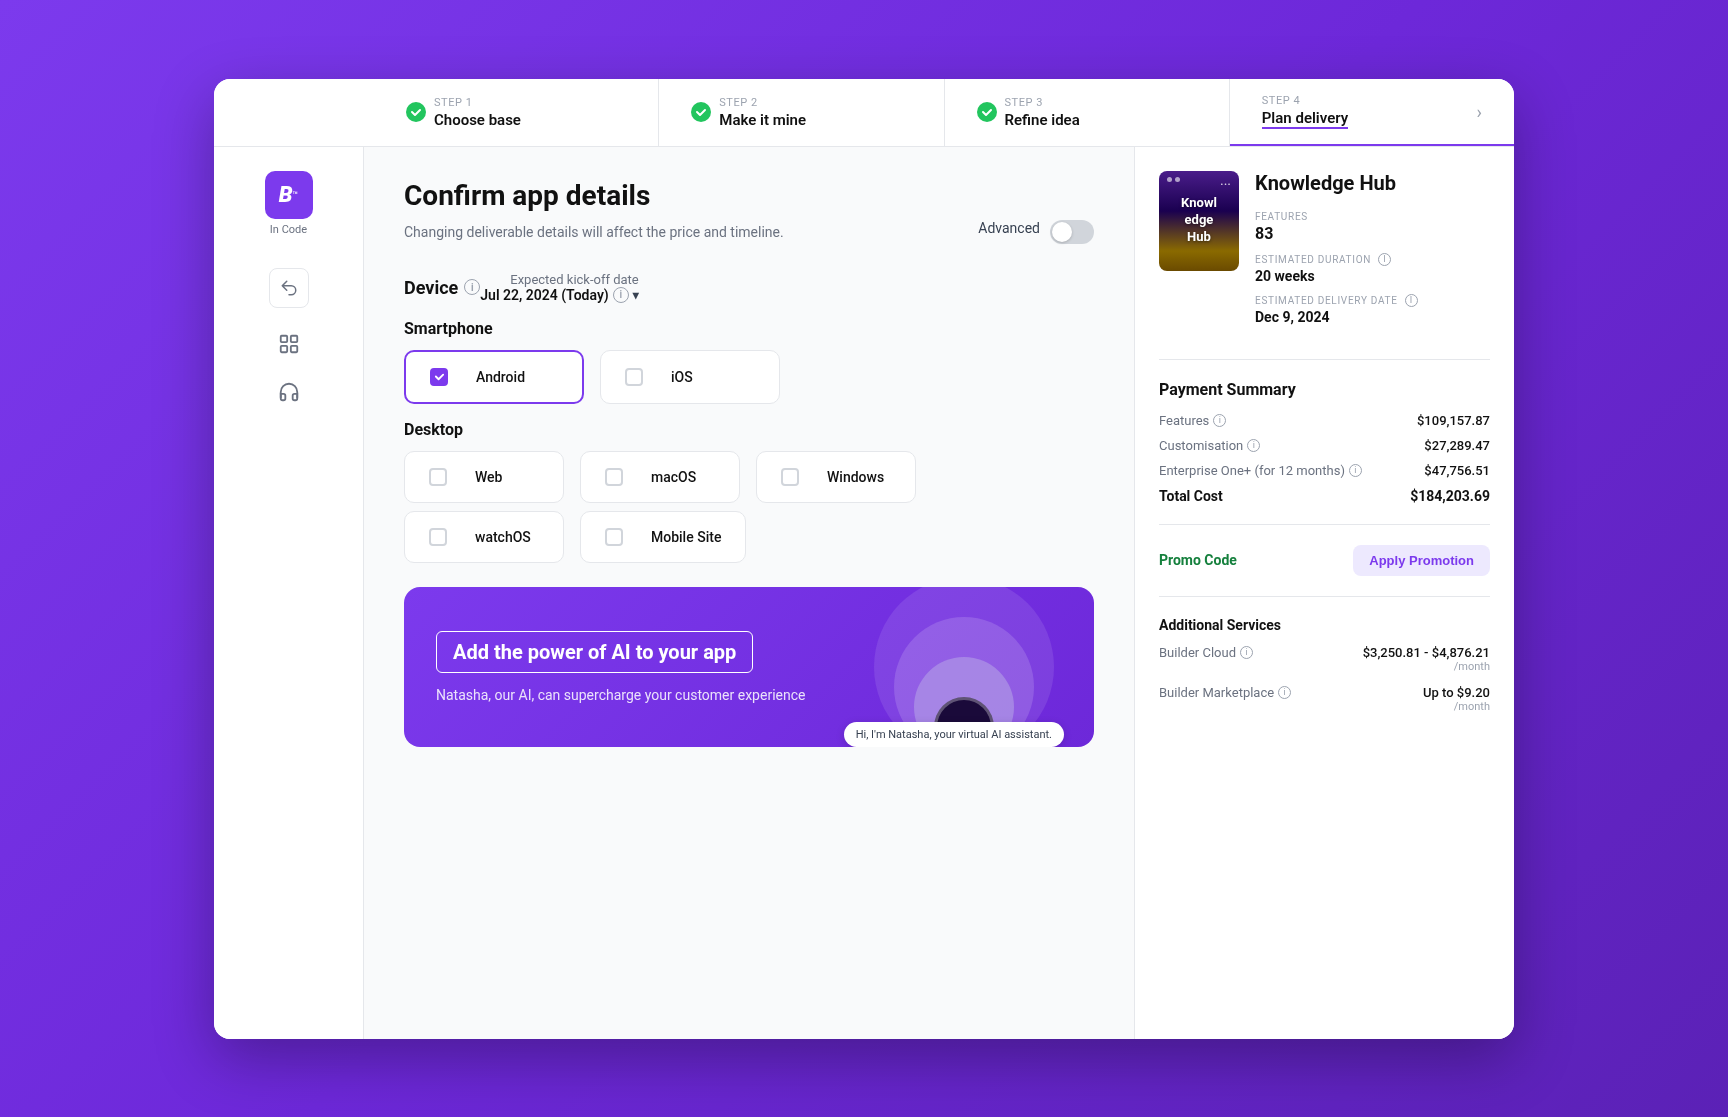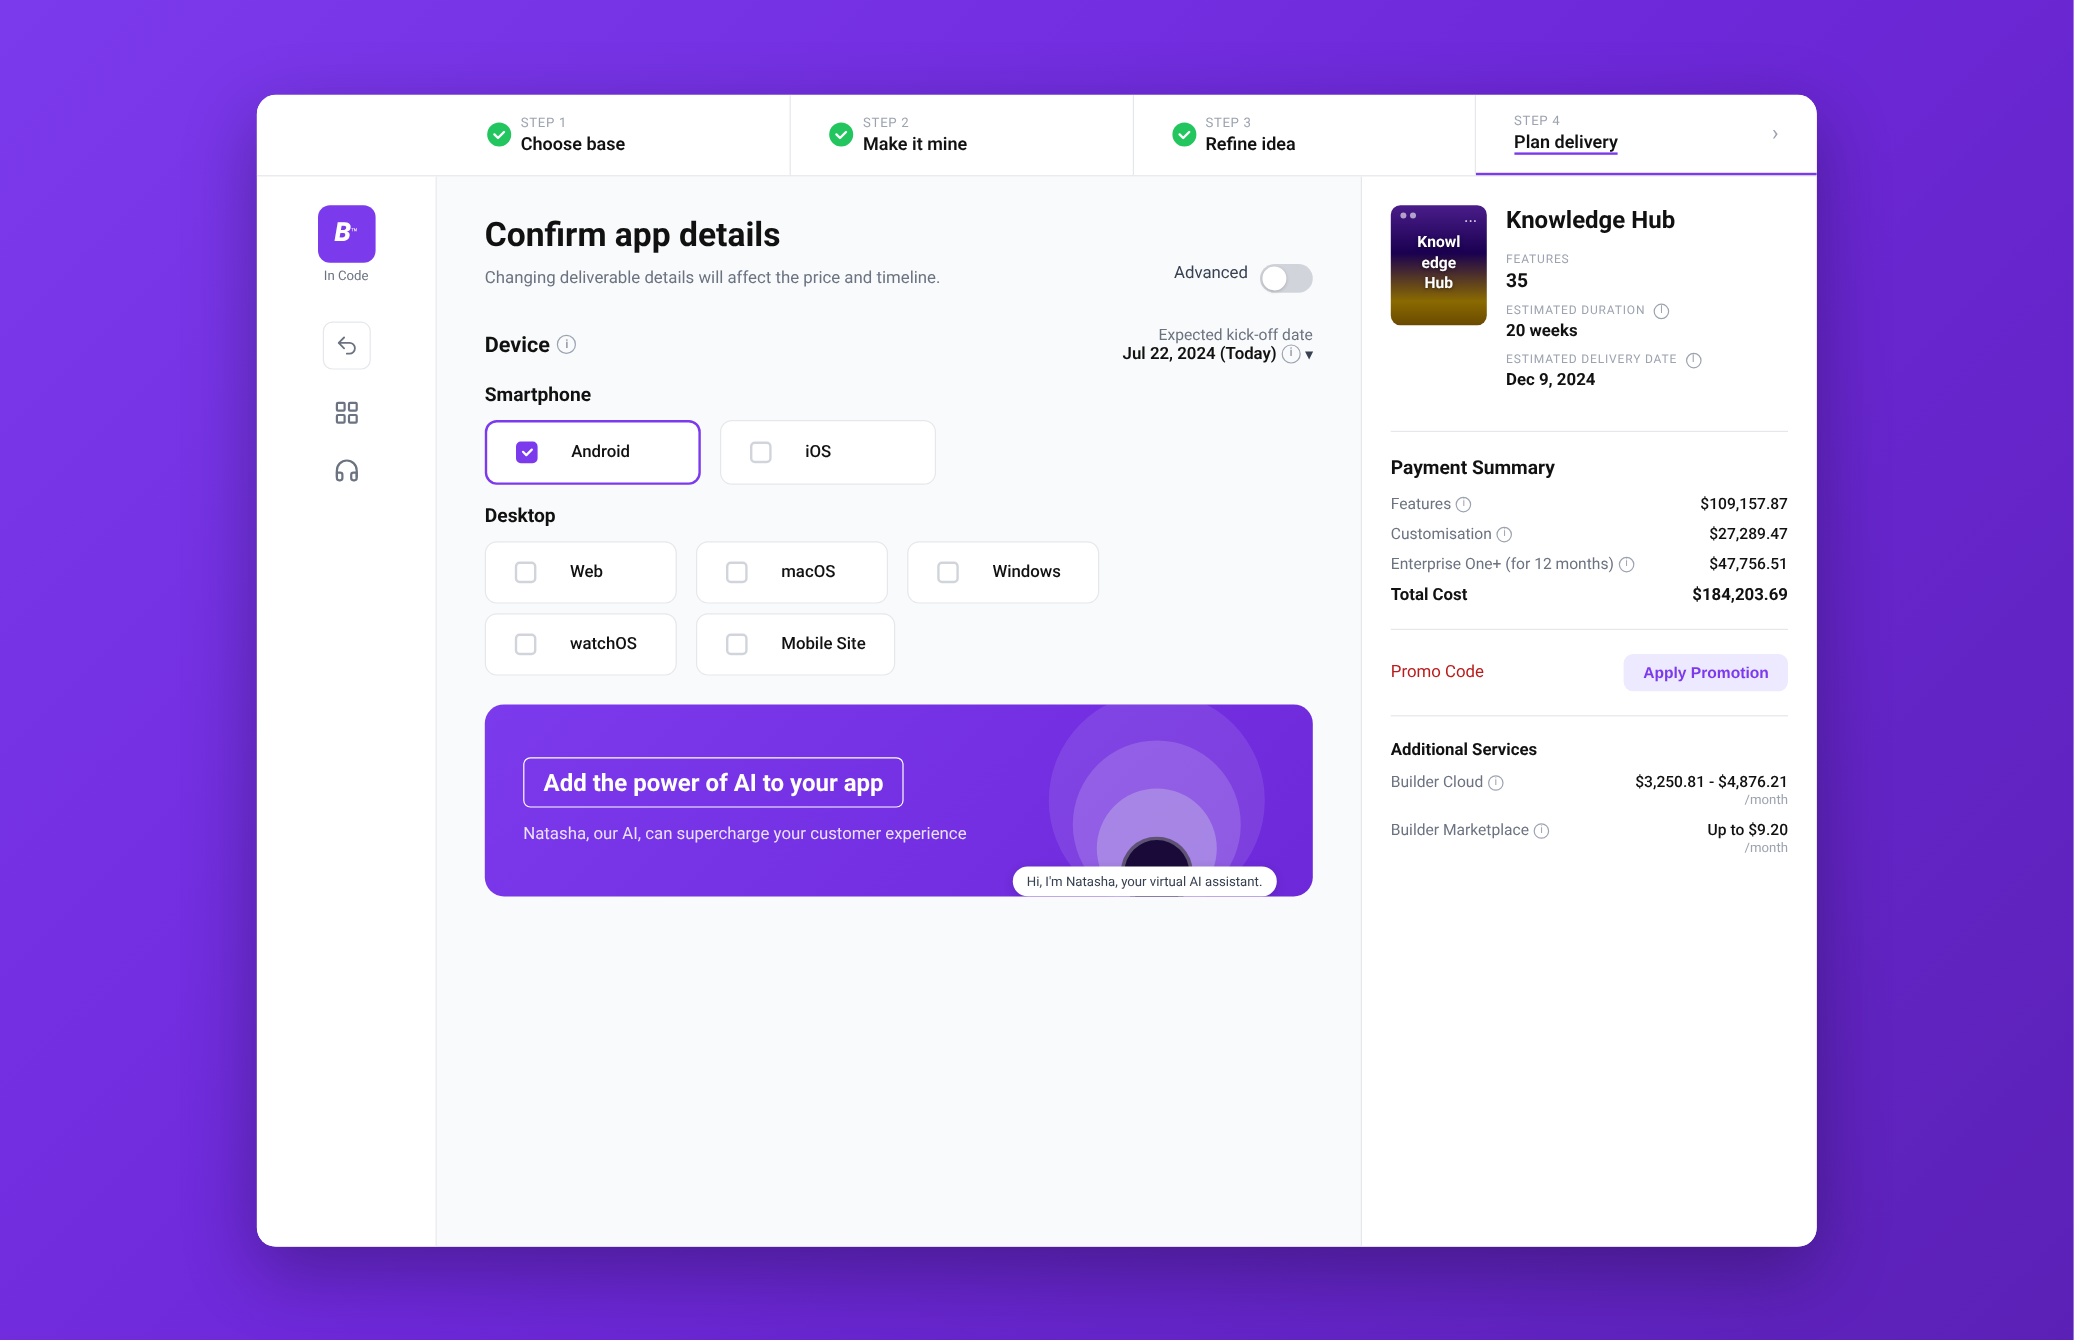--- a/index.html
+++ b/index.html
@@ -182,21 +182,21 @@
       border-radius: 50%;
       position: absolute;
       top: 2px;
       left: 2px;
       box-shadow: 0 1px 3px rgba(0,0,0,0.2);
     }
     
     .section-header {
       display: flex;
       align-items: center;
-      justify-content: space-between;
+      justify-content: flex-start;
       margin-bottom: 16px;
     }
     .section-title {
       font-size: 18px;
       font-weight: 700;
       color: #111;
       display: flex;
       align-items: center;
       gap: 6px;
     }
@@ -426,21 +426,21 @@
     .payment-value { font-size: 13px; color: #111; font-weight: 500; }
     .payment-total .payment-label { font-weight: 700; color: #111; font-size: 14px; }
     .payment-total .payment-value { font-weight: 700; font-size: 14px; color: #111; }
     
     .promo-row {
       display: flex;
       align-items: center;
       justify-content: space-between;
       margin: 16px 0;
     }
-    .promo-label { font-size: 14px; color: #b91c1c; font-weight: 400; }
+    .promo-label { font-size: 14px; color: #15803d; font-weight: 700; }
     .promo-btn {
       background: #ede9fe;
       color: #7c3aed;
       border: none;
       border-radius: 8px;
       padding: 8px 16px;
       font-size: 13px;
       font-weight: 600;
       cursor: pointer;
     }
@@ -649,21 +649,21 @@
             <div class="dot"></div>
               <div class="dot"></div>
           </div>
           <div class="app-thumb-menu">···</div>
           <div class="app-thumb-text">Knowl<br>edge<br>Hub</div>
         </div>
         <div class="app-info">
           <div class="app-name">Knowledge Hub</div>
           <div class="meta-row">
             <div class="meta-label">FEATURES</div>
-            <div class="meta-value">35</div>
+            <div class="meta-value">83</div>
           </div>
           <div class="meta-row">
             <div class="meta-label">
               <span>ESTIMATED DURATION</span>
               <span class="info-icon" style="display:inline-flex;width:13px;height:13px;font-size:9px;margin-left:4px;">i</span>
             </div>
             <div class="meta-value small">20 weeks</div>
           </div>
           <div class="meta-row">
             <div class="meta-label">

